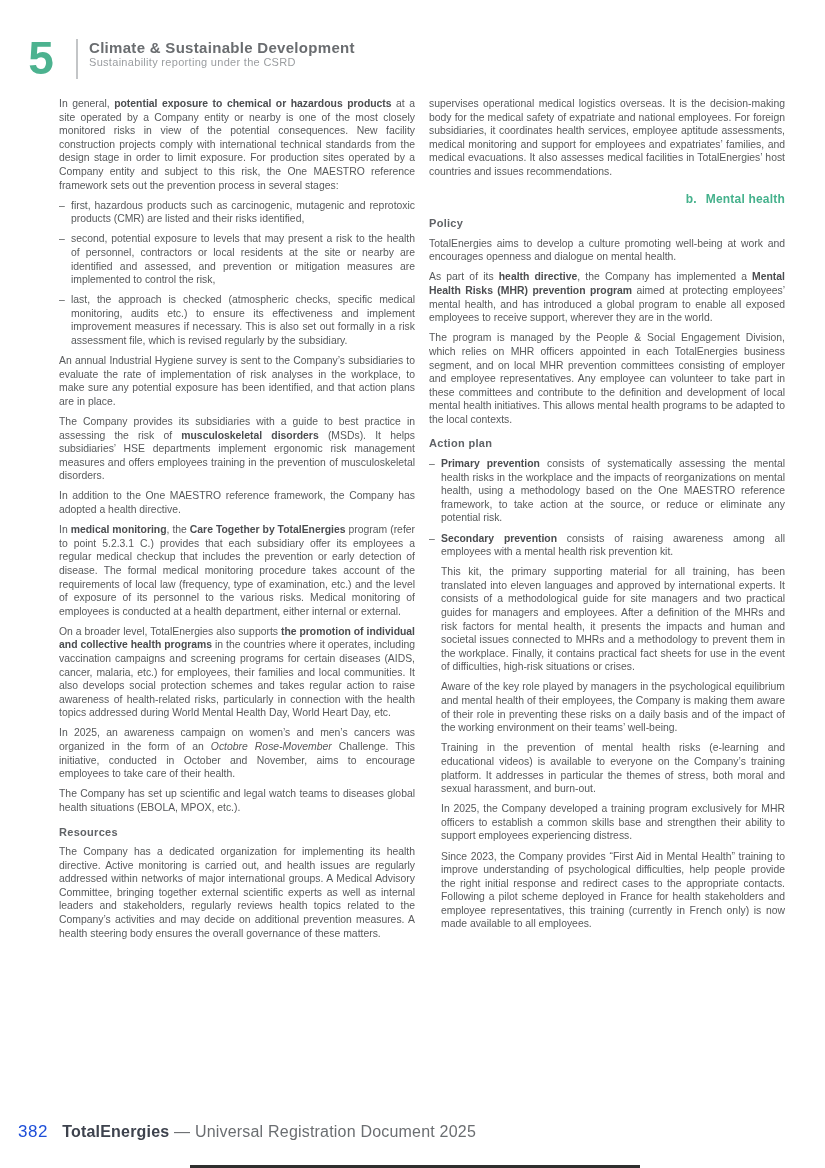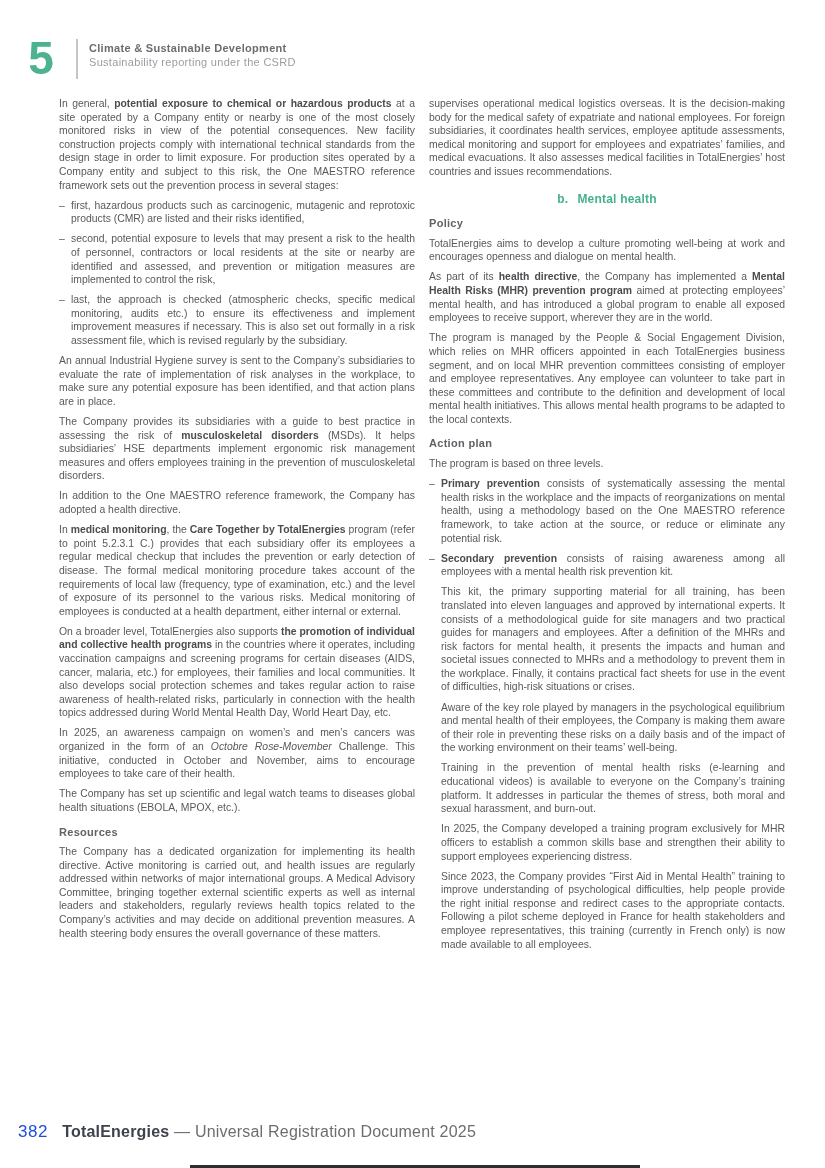--- a/index.html
+++ b/index.html
@@ -5,34 +5,34 @@
   * { margin:0; padding:0; box-sizing:border-box; }
   html,body { background:#ffffff; }
   body { font-family:"Liberation Sans","DejaVu Sans",sans-serif; }
   .page { position:relative; width:825px; height:1168px; background:#ffffff; overflow:hidden; }
 
   
   .header { position:absolute; top:36px; left:18px; display:flex; align-items:flex-start; }
   .chapter-num { font-size:46px; line-height:44px; font-weight:600; color:#4cb28f; width:46px; text-align:center; }
   .vrule { width:2px; height:40px; background:#c3c5c7; margin:3px 11px 0 12px; }
   .titles { padding-top:5px; }
-  .t1 { font-size:11px; font-weight:bold; color:#6a6d70; letter-spacing:.3px; line-height:14px; }
+  .t1 { font-size:15px; font-weight:bold; color:#6a6d70; letter-spacing:.3px; line-height:14px; }
   .t2 { font-size:11px; color:#9a9da0; letter-spacing:.3px; line-height:14px; }
 
   
   .columns { position:absolute; top:97px; left:59px; width:727px; display:flex; gap:14px; }
   .col { width:356px; font-size:10.4px; line-height:13.6px; color:#57595b; text-align:justify; }
   .col p { margin-bottom:6.5px; }
   .b { font-weight:bold; color:#4b4d50; }
   .i { font-style:italic; }
   ul.dash { list-style:none; margin:0 0 6.5px 0; }
   ul.dash li { padding-left:12px; position:relative; margin-bottom:6.5px; }
   ul.dash li::before { content:"\2013"; position:absolute; left:0; top:0; color:#57595b; }
   .subhead { font-weight:bold; color:#5f6266; font-size:11px; letter-spacing:.3px; margin:11px 0 6px; text-align:left; }
-  .teal-head { color:#45b18c; font-weight:bold; font-size:12px; letter-spacing:.2px; margin:14px 0 10px; text-align:center; }
+  .teal-head { color:#45b18c; font-weight:bold; font-size:12px; letter-spacing:.2px; margin:14px 0 10px; text-align:right; }
   .teal-head .prefix { margin-right:9px; }
   .indent { margin-left:12px; }
   .justify-last { text-align-last:justify; }
 
   
   .footer { position:absolute; left:18px; bottom:26px; display:flex; align-items:baseline; }
   .pagenum { font-size:17px; color:#1d4ed8; letter-spacing:.6px; font-weight:400; }
   .foottext { margin-left:14px; font-size:16px; color:#6b6e71; letter-spacing:.2px; }
   .foottext .company { font-weight:bold; color:#3d424d; }
 
@@ -75,21 +75,20 @@
     <div class="col">
       <p>supervises operational medical logistics overseas. It is the decision-making body for the medical safety of expatriate and national employees. For foreign subsidiaries, it coordinates health services, employee aptitude assessments, medical monitoring and support for employees and expatriates’ families, and medical evacuations. It also assesses medical facilities in TotalEnergies’ host countries and issues recommendations.</p>
       <div class="teal-head">
         <span class="prefix">b.</span><span>Mental health</span>
       </div>
       <div class="subhead">Policy</div>
       <p>TotalEnergies aims to develop a culture promoting well-being at work and encourages openness and dialogue on mental health.</p>
       <p><span>As part of its </span><span class="b">health directive</span><span>, the Company has implemented a </span><span class="b">Mental Health Risks (MHR) prevention program</span><span> aimed at protecting employees’ mental health, and has introduced a global program to enable all exposed employees to receive support, wherever they are in the world.</span></p>
       <p>The program is managed by the People &amp; Social Engagement Division, which relies on MHR officers appointed in each TotalEnergies business segment, and on local MHR prevention committees consisting of employer and employee representatives. Any employee can volunteer to take part in these committees and contribute to the definition and development of local mental health initiatives. This allows mental health programs to be adapted to the local contexts.</p>
       <div class="subhead">Action plan</div>
-      <p>The program is based on three levels.</p>
       <ul class="dash">
         <li><span class="b">Primary prevention</span><span> consists of systematically assessing the mental health risks in the workplace and the impacts of reorganizations on mental health, using a methodology based on the One MAESTRO reference framework, to take action at the source, or reduce or eliminate any potential risk.</span></li>
         <li><span class="b">Secondary prevention</span><span> consists of raising awareness among all employees with a mental health risk prevention kit.</span></li>
       </ul>
       <p class="indent">This kit, the primary supporting material for all training, has been translated into eleven languages and approved by international experts. It consists of a methodological guide for site managers and two practical guides for managers and employees. After a definition of the MHRs and risk factors for mental health, it presents the impacts and human and societal issues connected to MHRs and a methodology to prevent them in the workplace. Finally, it contains practical fact sheets for use in the event of difficulties, high-risk situations or crises.</p>
       <p class="indent">Aware of the key role played by managers in the psychological equilibrium and mental health of their employees, the Company is making them aware of their role in preventing these risks on a daily basis and of the impact of the working environment on their teams’ well-being.</p>
       <p class="indent">Training in the prevention of mental health risks (e-learning and educational videos) is available to everyone on the Company’s training platform. It addresses in particular the themes of stress, both moral and sexual harassment, and burn-out.</p>
       <p class="indent">In 2025, the Company developed a training program exclusively for MHR officers to establish a common skills base and strengthen their ability to support employees experiencing distress.</p>
       <p class="indent">Since 2023, the Company provides “First Aid in Mental Health” training to improve understanding of psychological difficulties, help people provide the right initial response and redirect cases to the appropriate contacts. Following a pilot scheme deployed in France for health stakeholders and employee representatives, this training (currently in French only) is now made available to all employees.</p>
     </div>

